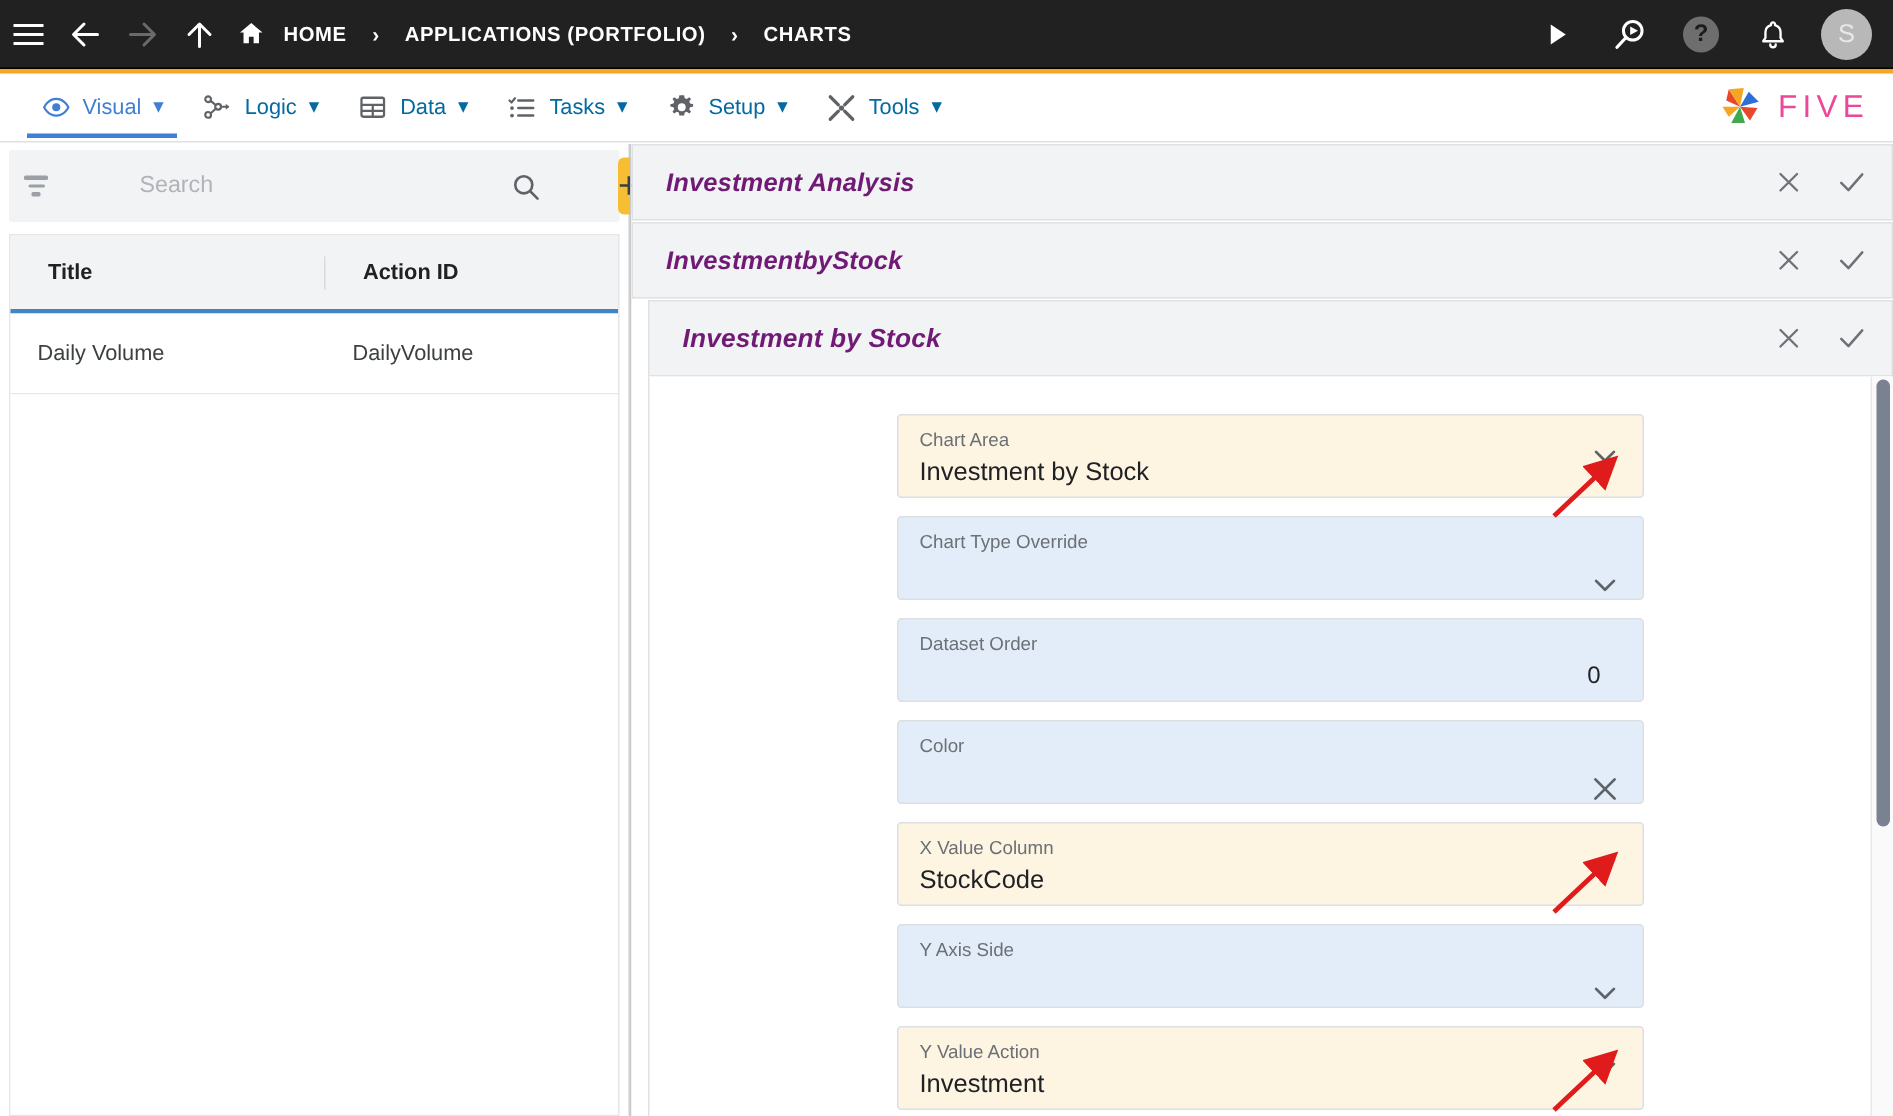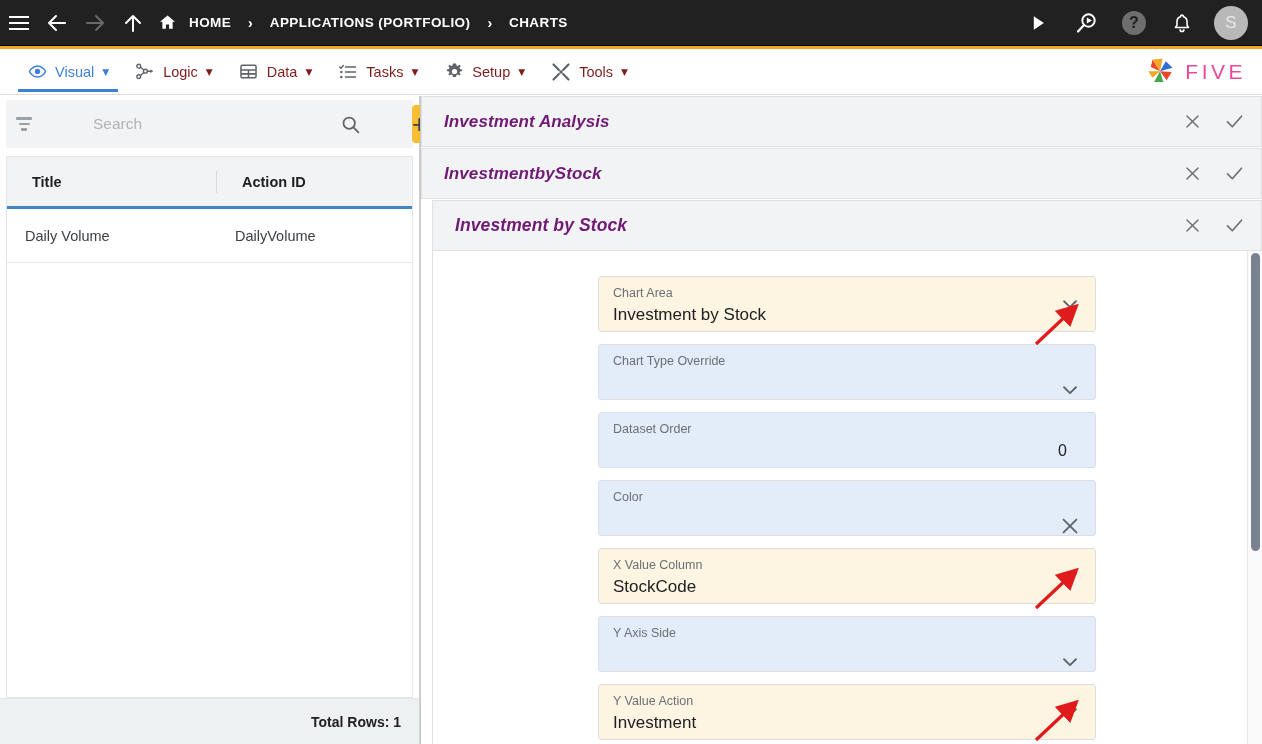--- a/index.html
+++ b/index.html
@@ -56,21 +56,21 @@
 
   
   .menubar {
     position: absolute; left: 0; top: 46px; width: 1262px; height: 49px;
     background: #ffffff; border-top: 3px solid #F5A623;
     display: flex; align-items: center; padding-left: 14px;
     border-bottom: 1px solid #e0e0e0;
   }
   .menu-item {
     display: flex; align-items: center; height: 46px; padding: 0 13px;
-    color: #7f1d1d; font-size: 14.5px; position: relative; gap: 8px;
+    color: #0369a1; font-size: 14.5px; position: relative; gap: 8px;
   }
   .menu-item.active { color: #3f7fd6; }
   .menu-item.active .underline {
     position: absolute; left: 4px; right: 4px; bottom: 3px; height: 3px; background: #3f7fd6;
   }
   .menu-ico { display: flex; align-items: center; justify-content: center; width: 20px; }
   .caret { font-size: 9px; font-family: "DejaVu Sans", sans-serif; }
   .brand { margin-left: auto; display: flex; align-items: center; gap: 8px; padding-right: 16px; }
   .brand-text {
     font-size: 21px; letter-spacing: 3.5px; color: #ec4899;
@@ -361,23 +361,20 @@
       <div class="th c1">Title</div>
       <div class="th c2">Action ID</div>
     </div>
     <div class="trow">
       <div class="td c1">Daily Volume</div>
       <div class="td c2">DailyVolume</div>
     </div>
     <div class="tbody-fill"></div>
   </div>
 
-  <div class="tfoot">
-    <span>Total Rows: 1</span>
-  </div>
 </div>
 
 <div class="pane-divider"></div>
 
 <div class="rightpane">
 
   <div class="panel-head p1">
     <span class="pt">Investment Analysis</span>
     <span class="ph-actions">
       <span class="ph-ico">

